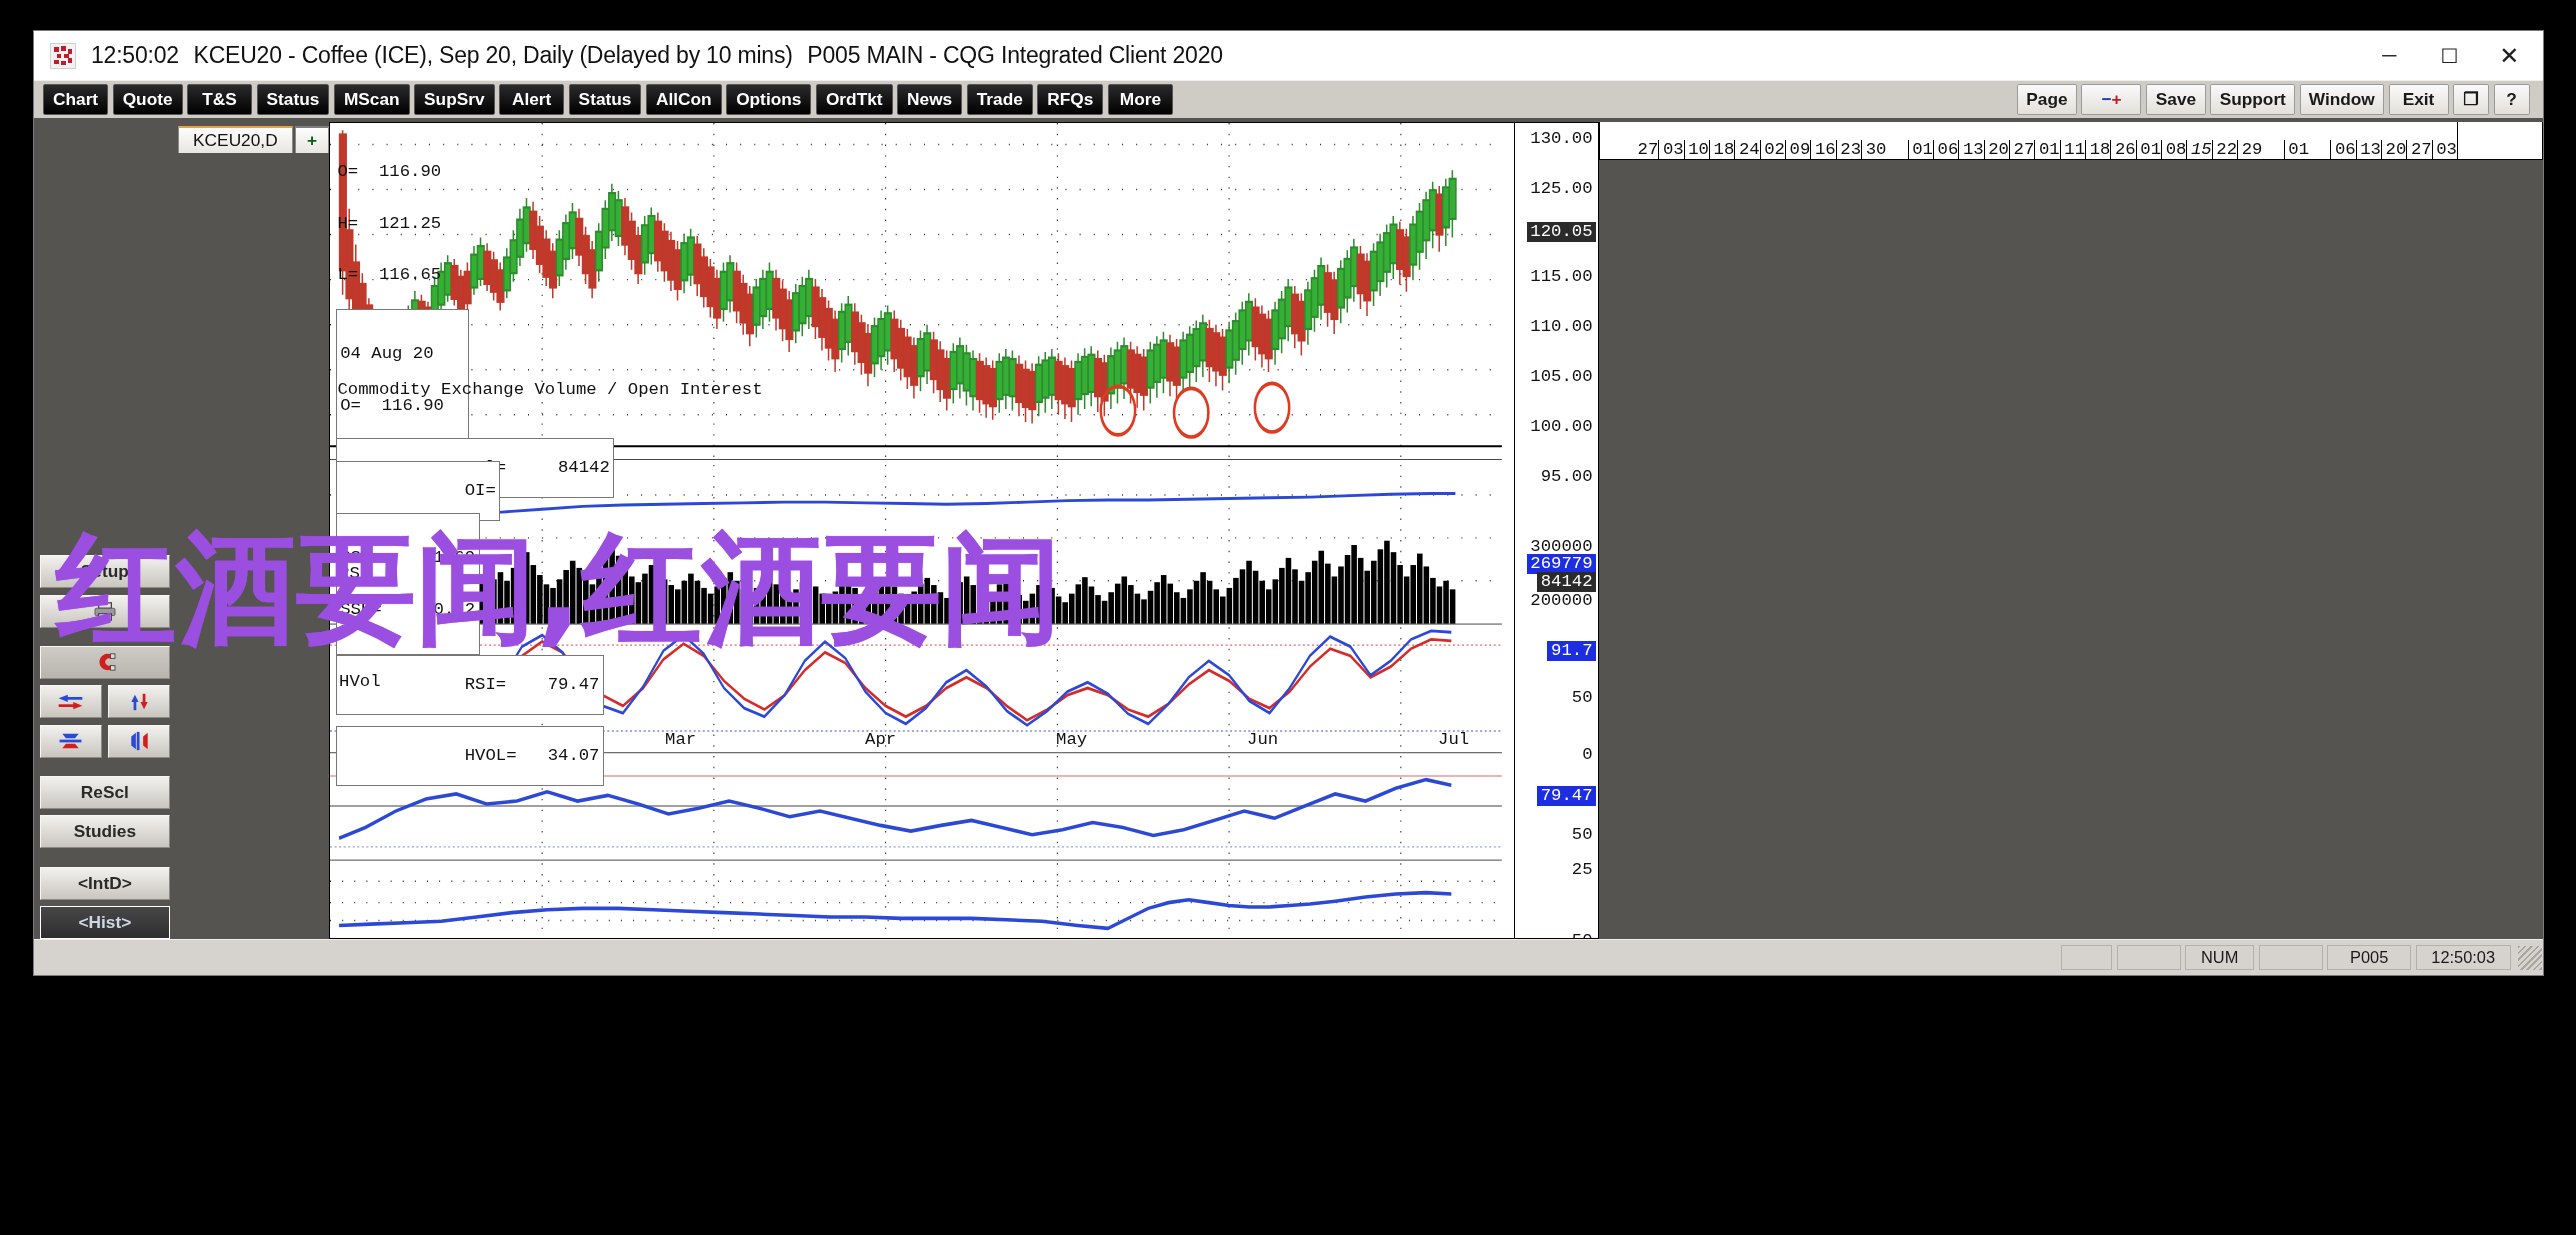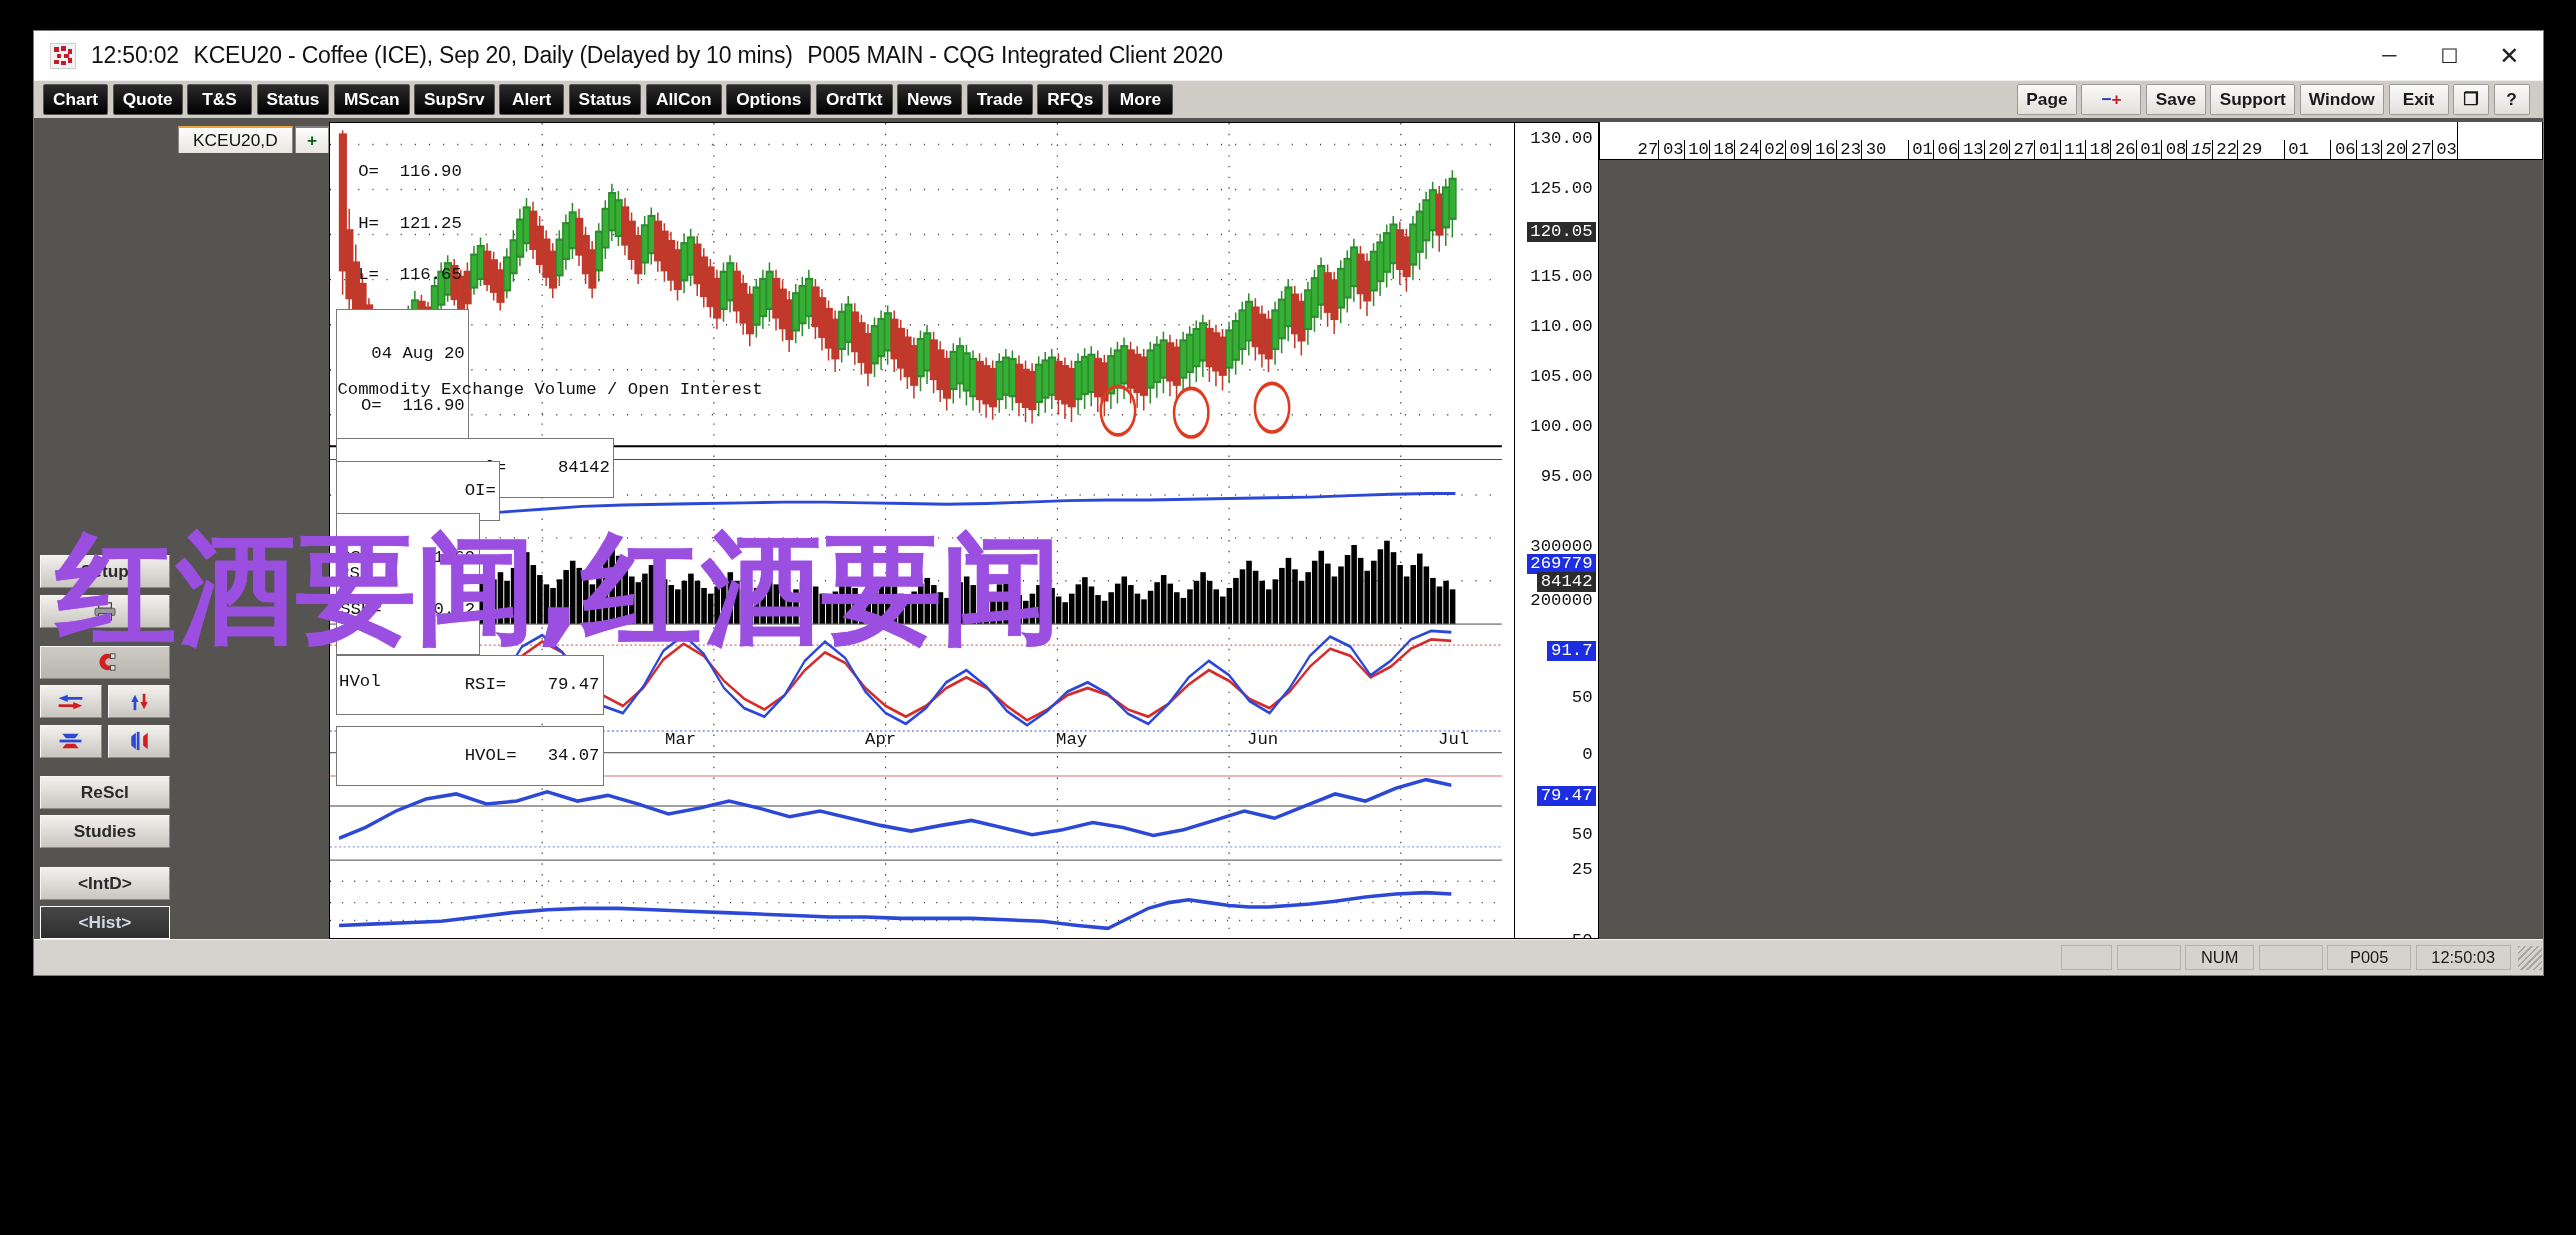--- a/index.html
+++ b/index.html
@@ -44,21 +44,21 @@
   .boxlbl{position:absolute;background:#fff;border:0.9px solid #777;padding:0.9px 3.6px;box-sizing:border-box;}
   .plainlbl{position:absolute;white-space:pre;}
   .scaletag{position:absolute;right:1.8px;font-family:"Liberation Mono",monospace;font-size:17.3px;padding:0.9px 3.6px;box-sizing:border-box;white-space:pre;}
   .tag-dark{background:#2b2b2b;color:#fff;}
   .tag-blue{background:#1d2ee0;color:#fff;}
   
   .statusbar{height:36px;background:#d6d3ce;display:flex;align-items:center;padding:0 1px;box-sizing:border-box;flex:0 0 auto;border-top:0.9px solid #efefef;}
   .sb-cell{height:25.5px;border:0.9px solid #b4b1ab;margin-left:4.5px;display:flex;align-items:center;justify-content:center;font-size:16.4px;color:#1a1a1a;box-sizing:border-box;background:#d6d3ce;}
   .grip{width:24px;height:24px;margin-left:7.3px;background:repeating-linear-gradient(135deg,#a9a6a0 0 1.8px,transparent 1.8px 4.5px);}
   
-  .overlay{position:absolute;left:0;top:0;width:100%;height:100%;pointer-events:none;text-align:right;}
+  .overlay{position:absolute;left:0;top:0;width:100%;height:100%;pointer-events:none;}
   .wm{position:absolute;font-size:120px;font-weight:bold;color:#9b4fe0;font-family:"DejaVu Sans",sans-serif;white-space:nowrap;text-shadow:0 0 0.9px #9b4fe0;}
 </style>
 </head>
 <body>
 
 <div class="win">
 
   <div class="titlebar">
     <div class="app-icon">
       <i style="left:2.7px;top:3.6px"></i>

